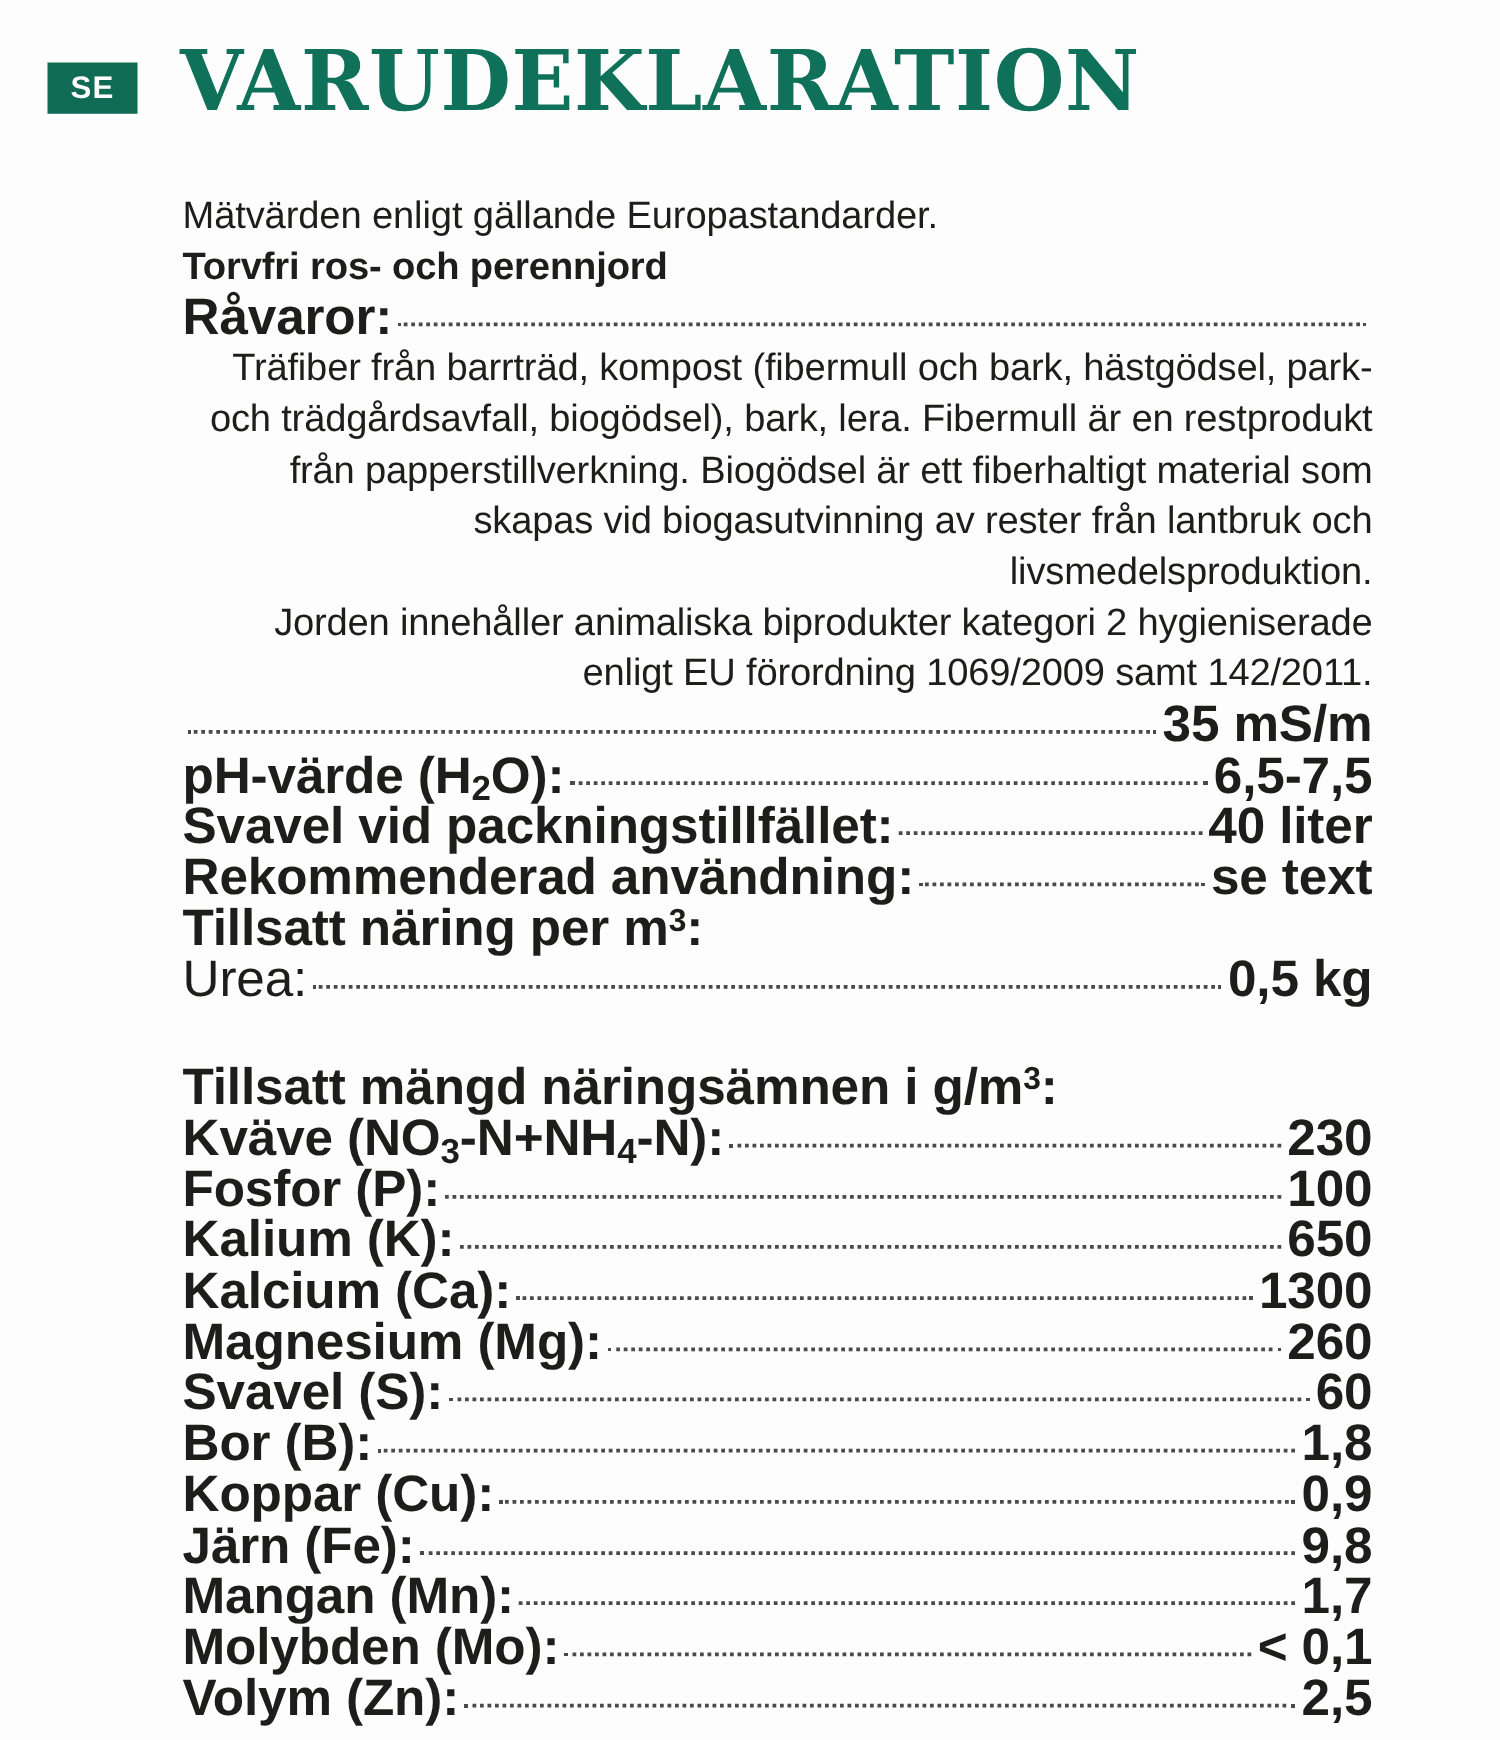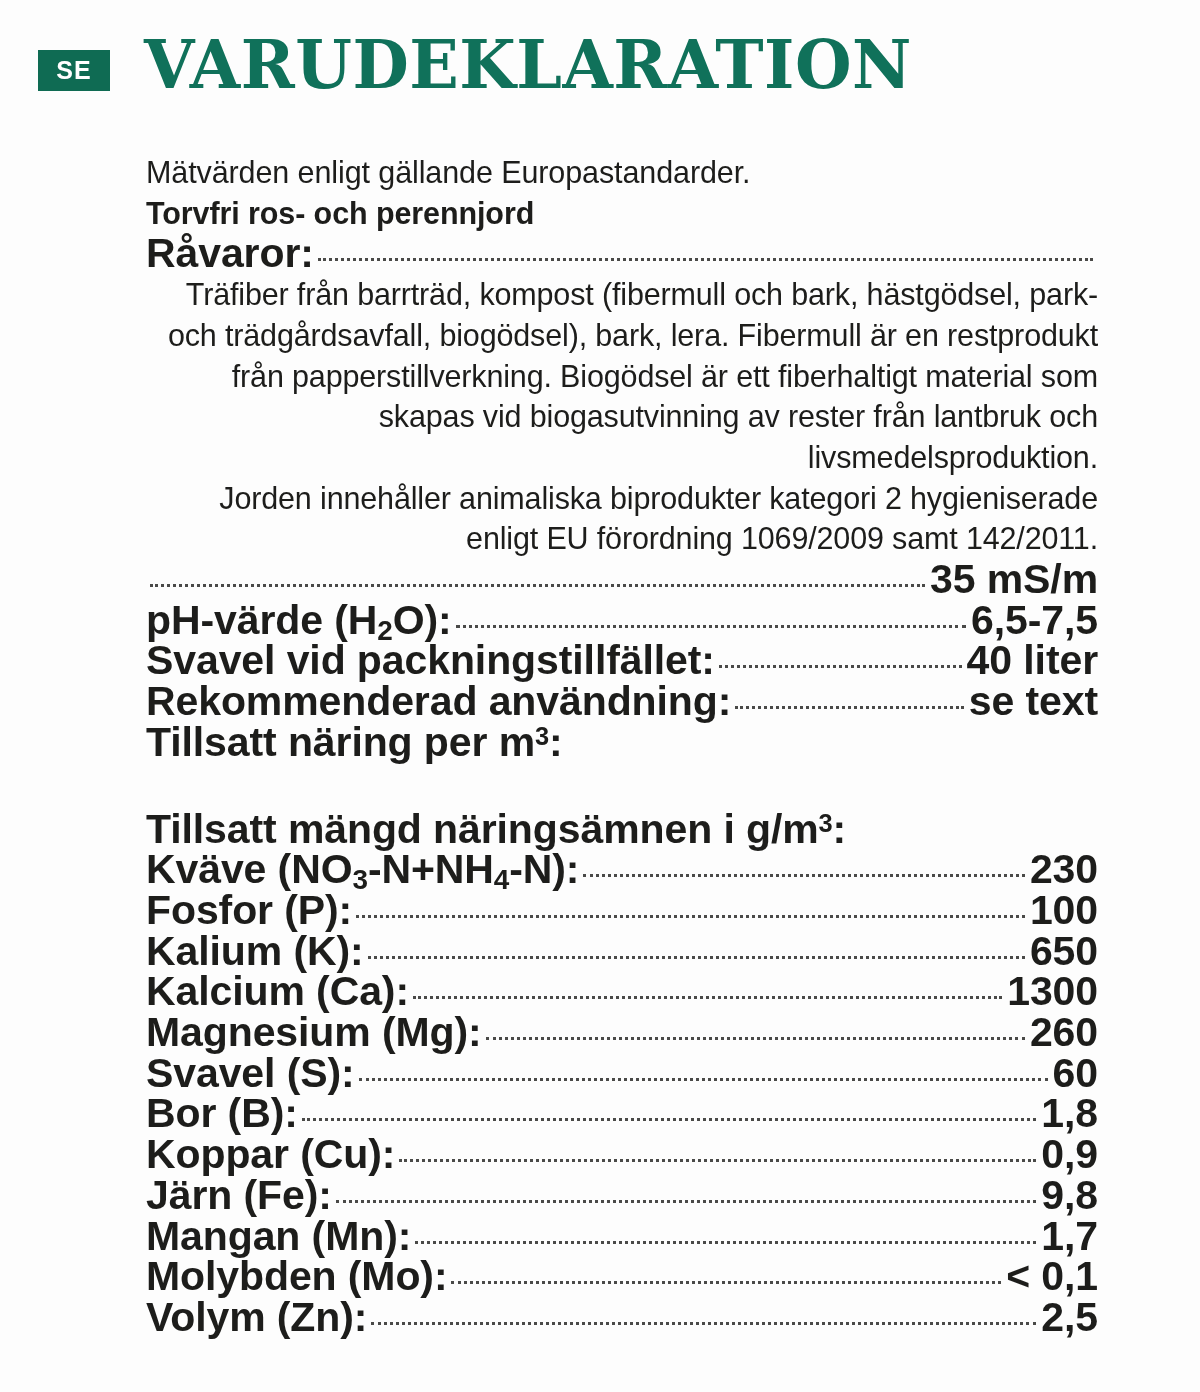--- a/index.html
+++ b/index.html
@@ -177,20 +177,25 @@
         <span class="leader"></span>
         <span class="rvalue">se text</span>
       </div>
     </div>
 
     <div class="row headerrow">
       <span class="rlabel">Tillsatt näring per m<sup>3</sup>:</span>
 
     </div>
 
+    <div class="row plain">
+      <span class="rlabel">Urea:</span>
+      <span class="leader"></span>
+      <span class="rvalue">0,5 kg</span>
+    </div>
 
     <div class="spacer"></div>
 
     <div class="row headerrow">
       <span class="rlabel">Tillsatt mängd näringsämnen i g/m<sup>3</sup>:</span>
 
     </div>
 
     <div id="nutrient-rows">
         <div class="row">

